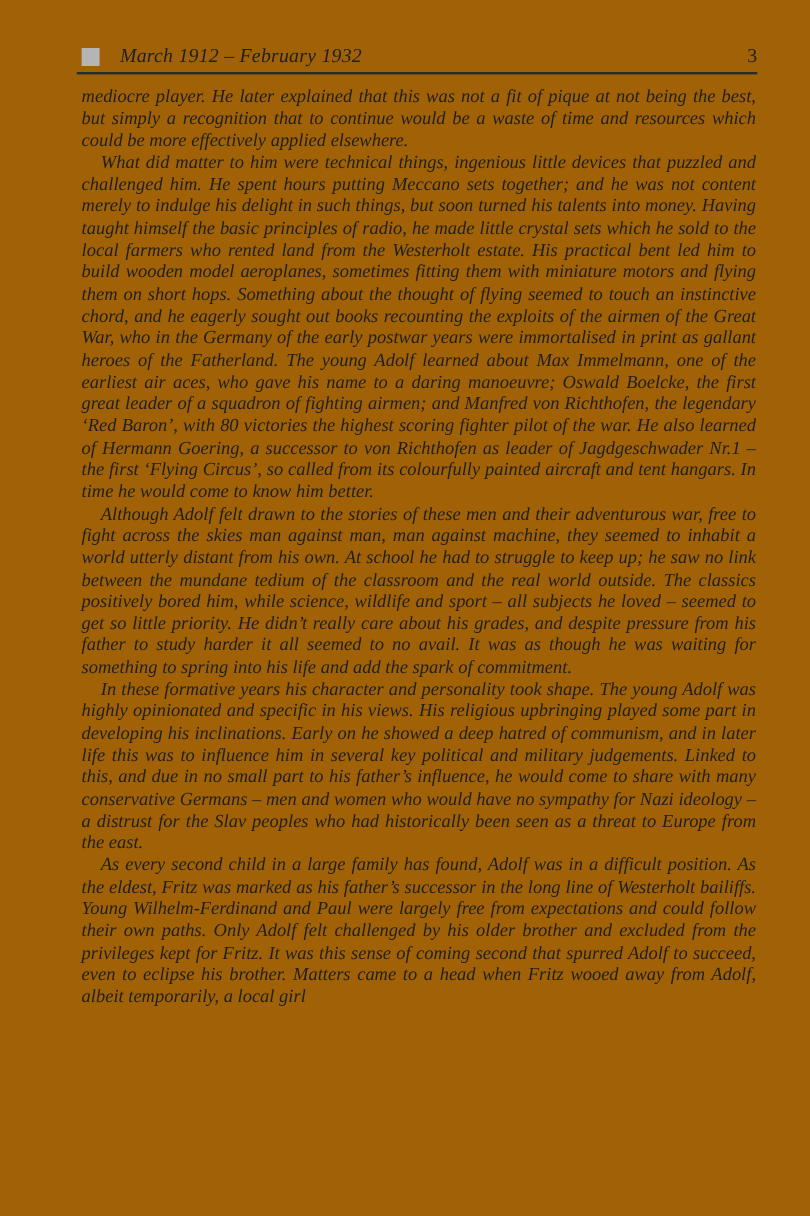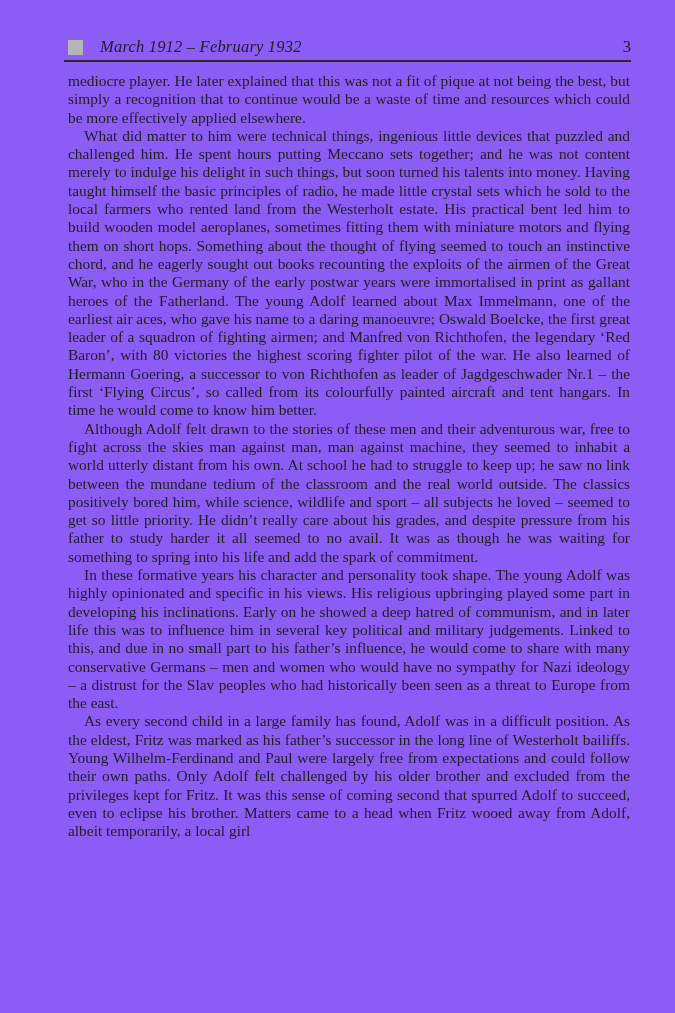--- a/index.html
+++ b/index.html
@@ -6,21 +6,21 @@
   body {
     width: 675px;
     height: 1013px;
     background: #e9e9e7;
     font-family: "Liberation Serif", serif;
   }
   .page {
     position: relative;
     width: 675px;
     height: 1013px;
-    background: #8b5cf6;
+    background: #a16207;
     color: #1f1f1f;
     overflow: hidden;
   }
   .header {
     position: absolute;
     top: 37px;
     left: 68px;
     width: 563px;
     height: 20px;
     display: flex;
@@ -53,20 +53,21 @@
   }
   .body-text {
     position: absolute;
     top: 72px;
     left: 68px;
     width: 562px;
     font-size: 15.4px;
     line-height: 18.3px;
     text-align: justify;
     text-justify: inter-word;
+    font-style: italic;
   }
   .body-text p {
     margin: 0;
     padding: 0;
     text-indent: 16px;
   }
   .body-text p.no-indent {
     text-indent: 0;
   }
 </style>

